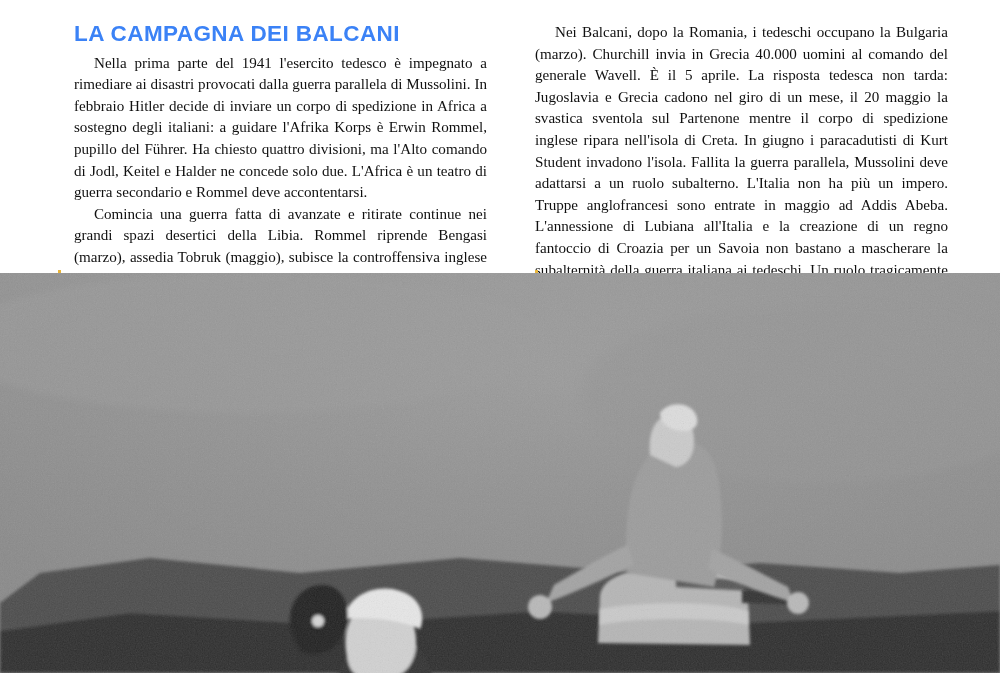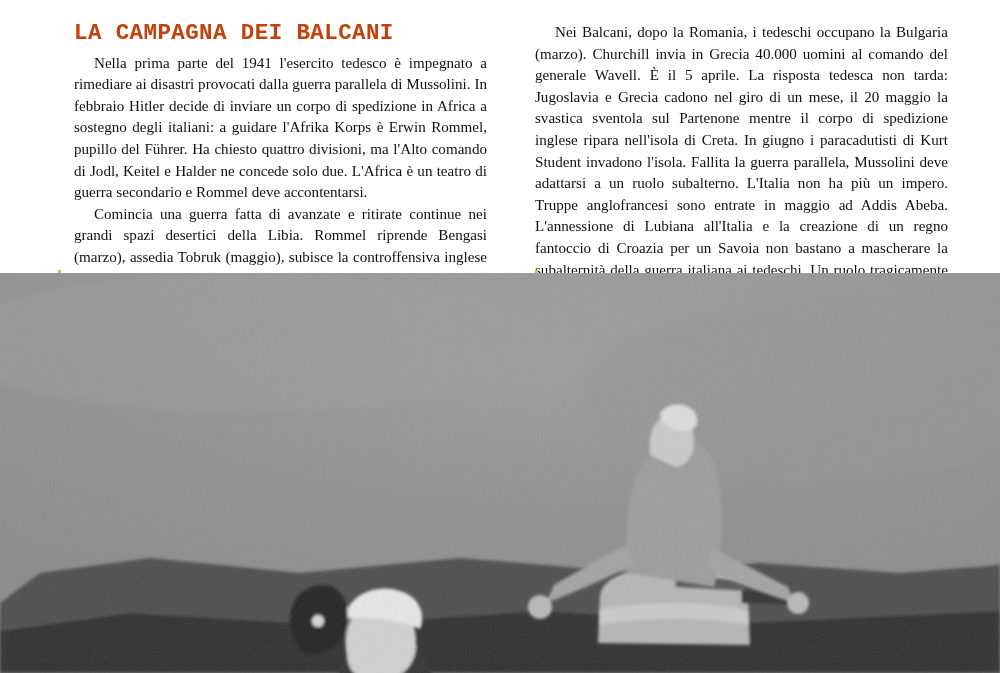--- a/index.html
+++ b/index.html
@@ -32,27 +32,27 @@
   }
   .column {
     position: absolute;
     top: 22px;
     width: 413px;
   }
   .column.left  { left: 74px; }
   .column.right { left: 535px; }
 
   .article-title {
-    font-family: Liberation Mono, monospace;
+    font-family: Liberation Sans, sans-serif;
     font-weight: bold;
     font-size: 22.5px;
     letter-spacing: 0.4px;
     line-height: 1.05;
     margin: 0 0 7px 0;
-    color: #c2410c;
+    color: #3b82f6;
     white-space: nowrap;
   }
 
   .body-par {
     margin: 0;
     font-family: "Liberation Serif", serif;
     font-size: 15.1px;
     line-height: 21.6px;
     text-align: justify;
     text-indent: 20px;

